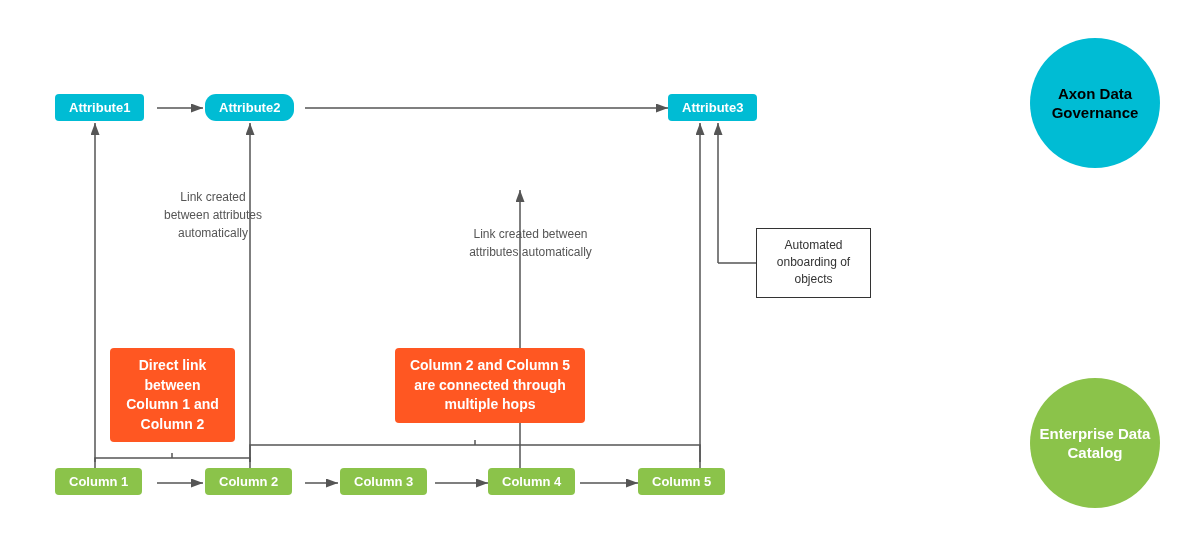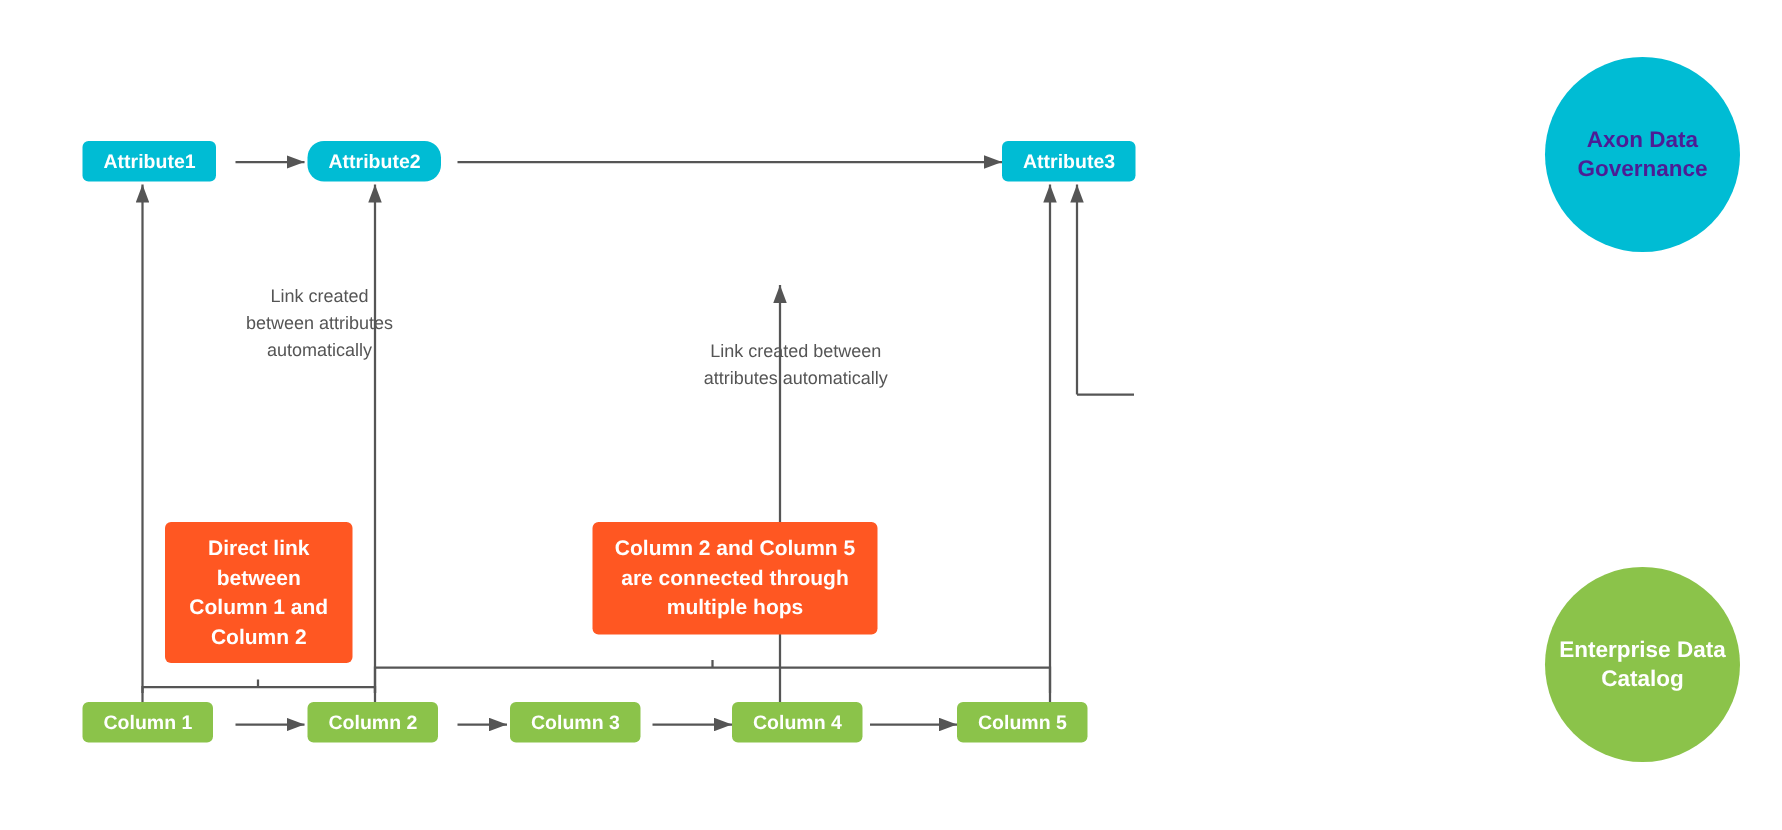--- a/index.html
+++ b/index.html
@@ -92,21 +92,21 @@
       right: 30px;
       top: 40px;
       width: 130px;
       height: 130px;
       border-radius: 50%;
       background: #00BCD4;
       display: flex;
       align-items: center;
       justify-content: center;
       text-align: center;
-      color: #4c1d95;
+      color: #000000;
       font-weight: bold;
       font-size: 15px;
       line-height: 1.3;
     }
 
     .circle-green {
       position: absolute;
       right: 30px;
       bottom: 50px;
       width: 130px;
@@ -194,20 +194,25 @@
 between
 attributes
 automatically</span>
   </div>
 
   <div class="text-label" style="left:458px; top:225px; width:145px;">
     <span>Link created between
 attributes automatically</span>
   </div>
 
+  <div class="annotation-box" style="left:756px; top:228px; width:115px; height:70px;">
+    <span>Automated
+onboarding of
+objects</span>
+  </div>
 
 </div>
 
 <div class="circle-teal" style="position:absolute; right:28px; top:38px;">
   <span>Axon
 Data
 Governance</span>
 </div>
 
 <div class="circle-green" style="position:absolute; right:28px; bottom:45px;">

